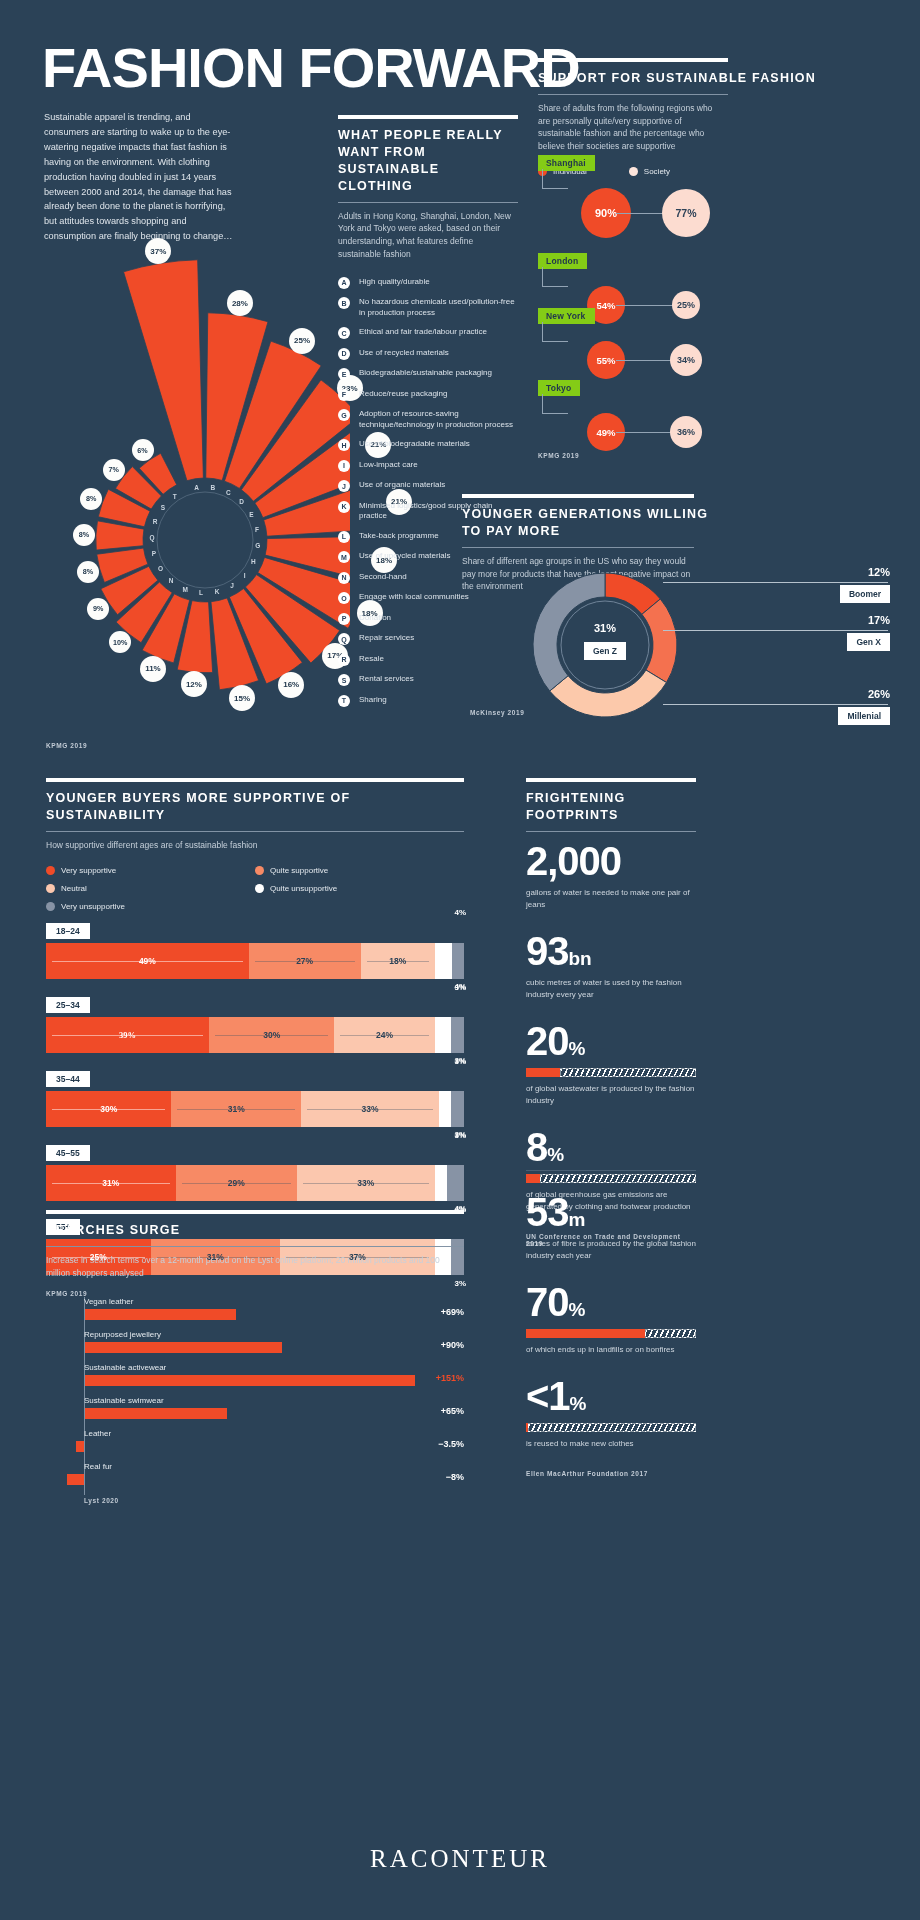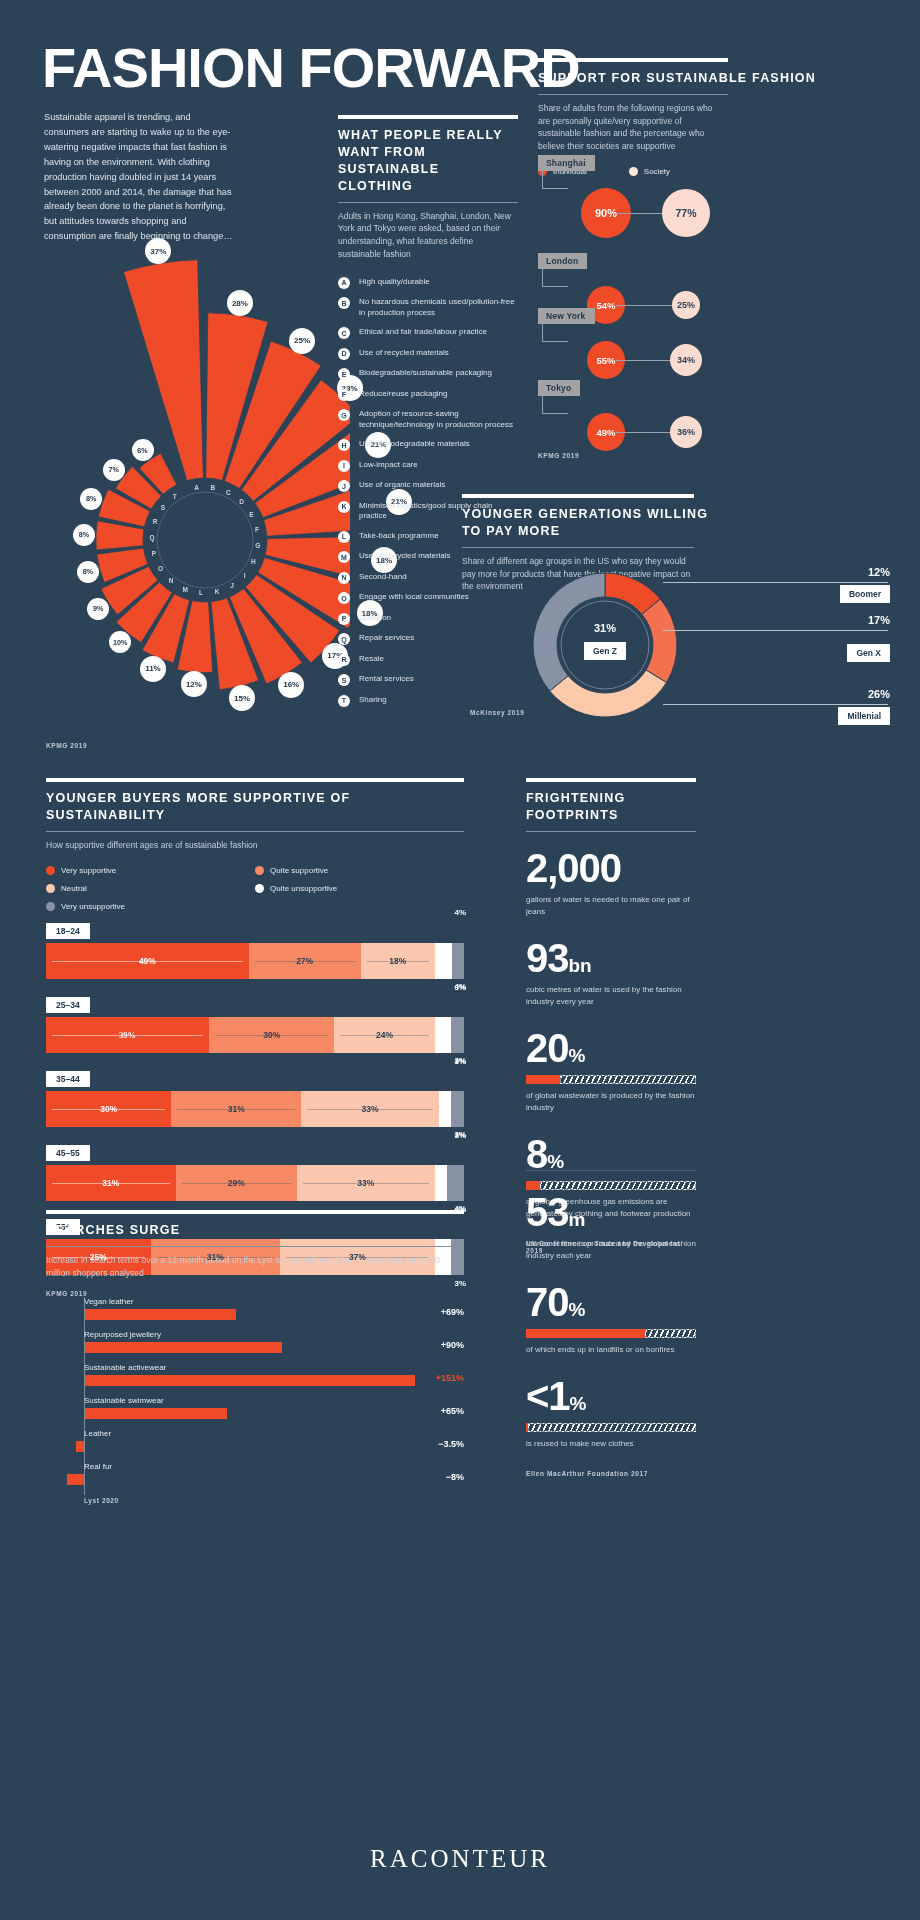--- a/index.html
+++ b/index.html
@@ -60,21 +60,21 @@
   .wpw-label { font-size:8px; color:#dbe2e9; line-height:1.35; }
 
   
   .sup { position:absolute; left:538px; top:58px; width:350px; }
   .sup-legend { display:flex; gap:42px; margin-top:14px; align-items:center; }
   .leg { display:flex; align-items:center; gap:6px; font-size:8px; color:#e4e9ee; }
   .dot { width:9px; height:9px; border-radius:50%; }
 
   .city-block { position:absolute; }
   .city-tag {
-    background:#a3a3a3; color:#22384c; font-size:8.5px; font-weight:bold;
+    background:#84cc16; color:#22384c; font-size:8.5px; font-weight:bold;
     padding:3px 9px 3px 8px; display:inline-block; letter-spacing:.2px;
   }
   .circ {
     border-radius:50%; display:flex; align-items:center; justify-content:center;
     font-weight:bold; position:absolute;
   }
   .circ.ind { background:#f04b28; color:#ffffff; }
   .circ.soc { background:#fcdcd0; color:#2d4257; }
   .connector { position:absolute; border-left:1px solid #93a4b5; border-bottom:1px solid #93a4b5; }
   .sup-credit {
@@ -391,21 +391,21 @@
     </div>
   </div>
   <div id="gen-callouts">
       <div style="position: absolute; left: 660px; top: 566px; width: 230px; text-align: right;">
         <div class="gen-pct">12%</div>
         <div style="margin-top:5px"><span class="gen-label-box">Boomer</span></div>
       </div>
       <div style="position: absolute; left: 663px; top: 582px; width: 225px; height: 1px; background: rgb(182, 194, 205);"></div>
       <div style="position: absolute; left: 660px; top: 614px; width: 230px; text-align: right;">
         <div class="gen-pct">17%</div>
-        <div style="margin-top:16px"><span class="gen-label-box">Gen X</span></div>
+        <div style="margin-top:5px"><span class="gen-label-box">Gen X</span></div>
       </div>
       <div style="position: absolute; left: 663px; top: 630px; width: 225px; height: 1px; background: rgb(182, 194, 205);"></div>
       <div style="position: absolute; left: 660px; top: 688px; width: 230px; text-align: right;">
         <div class="gen-pct">26%</div>
         <div style="margin-top:5px"><span class="gen-label-box">Millenial</span></div>
       </div>
       <div style="position: absolute; left: 663px; top: 704px; width: 225px; height: 1px; background: rgb(182, 194, 205);"></div>
     </div>
   <div class="gen-credit">McKinsey 2019</div>
 
@@ -584,21 +584,21 @@
           <div class="ss-val">−8%</div>
         </div>
       </div>
     <div class="ss-credit">Lyst 2020</div>
   </div>
 
   <div class="ff">
     <div class="panel-rule-top"></div>
     <div class="sec-title">FRIGHTENING FOOTPRINTS</div>
     <div class="panel-rule-thin"></div>
-    <div id="ff-group1" style="margin-top:16px">
+    <div id="ff-group1" style="margin-top:9px">
         <div class="ff-item">
           <div class="big-num"><span>2,000</span></div>
           <div class="ff-desc">gallons of water is needed to make one pair of jeans</div>
         </div>
         <div class="ff-item">
           <div class="big-num"><span>93</span><span class="unit">bn</span></div>
           <div class="ff-desc">cubic metres of water is used by the fashion industry every year</div>
         </div>
         <div class="ff-item">
           <div class="big-num"><span>20</span><span class="unit">%</span></div>

